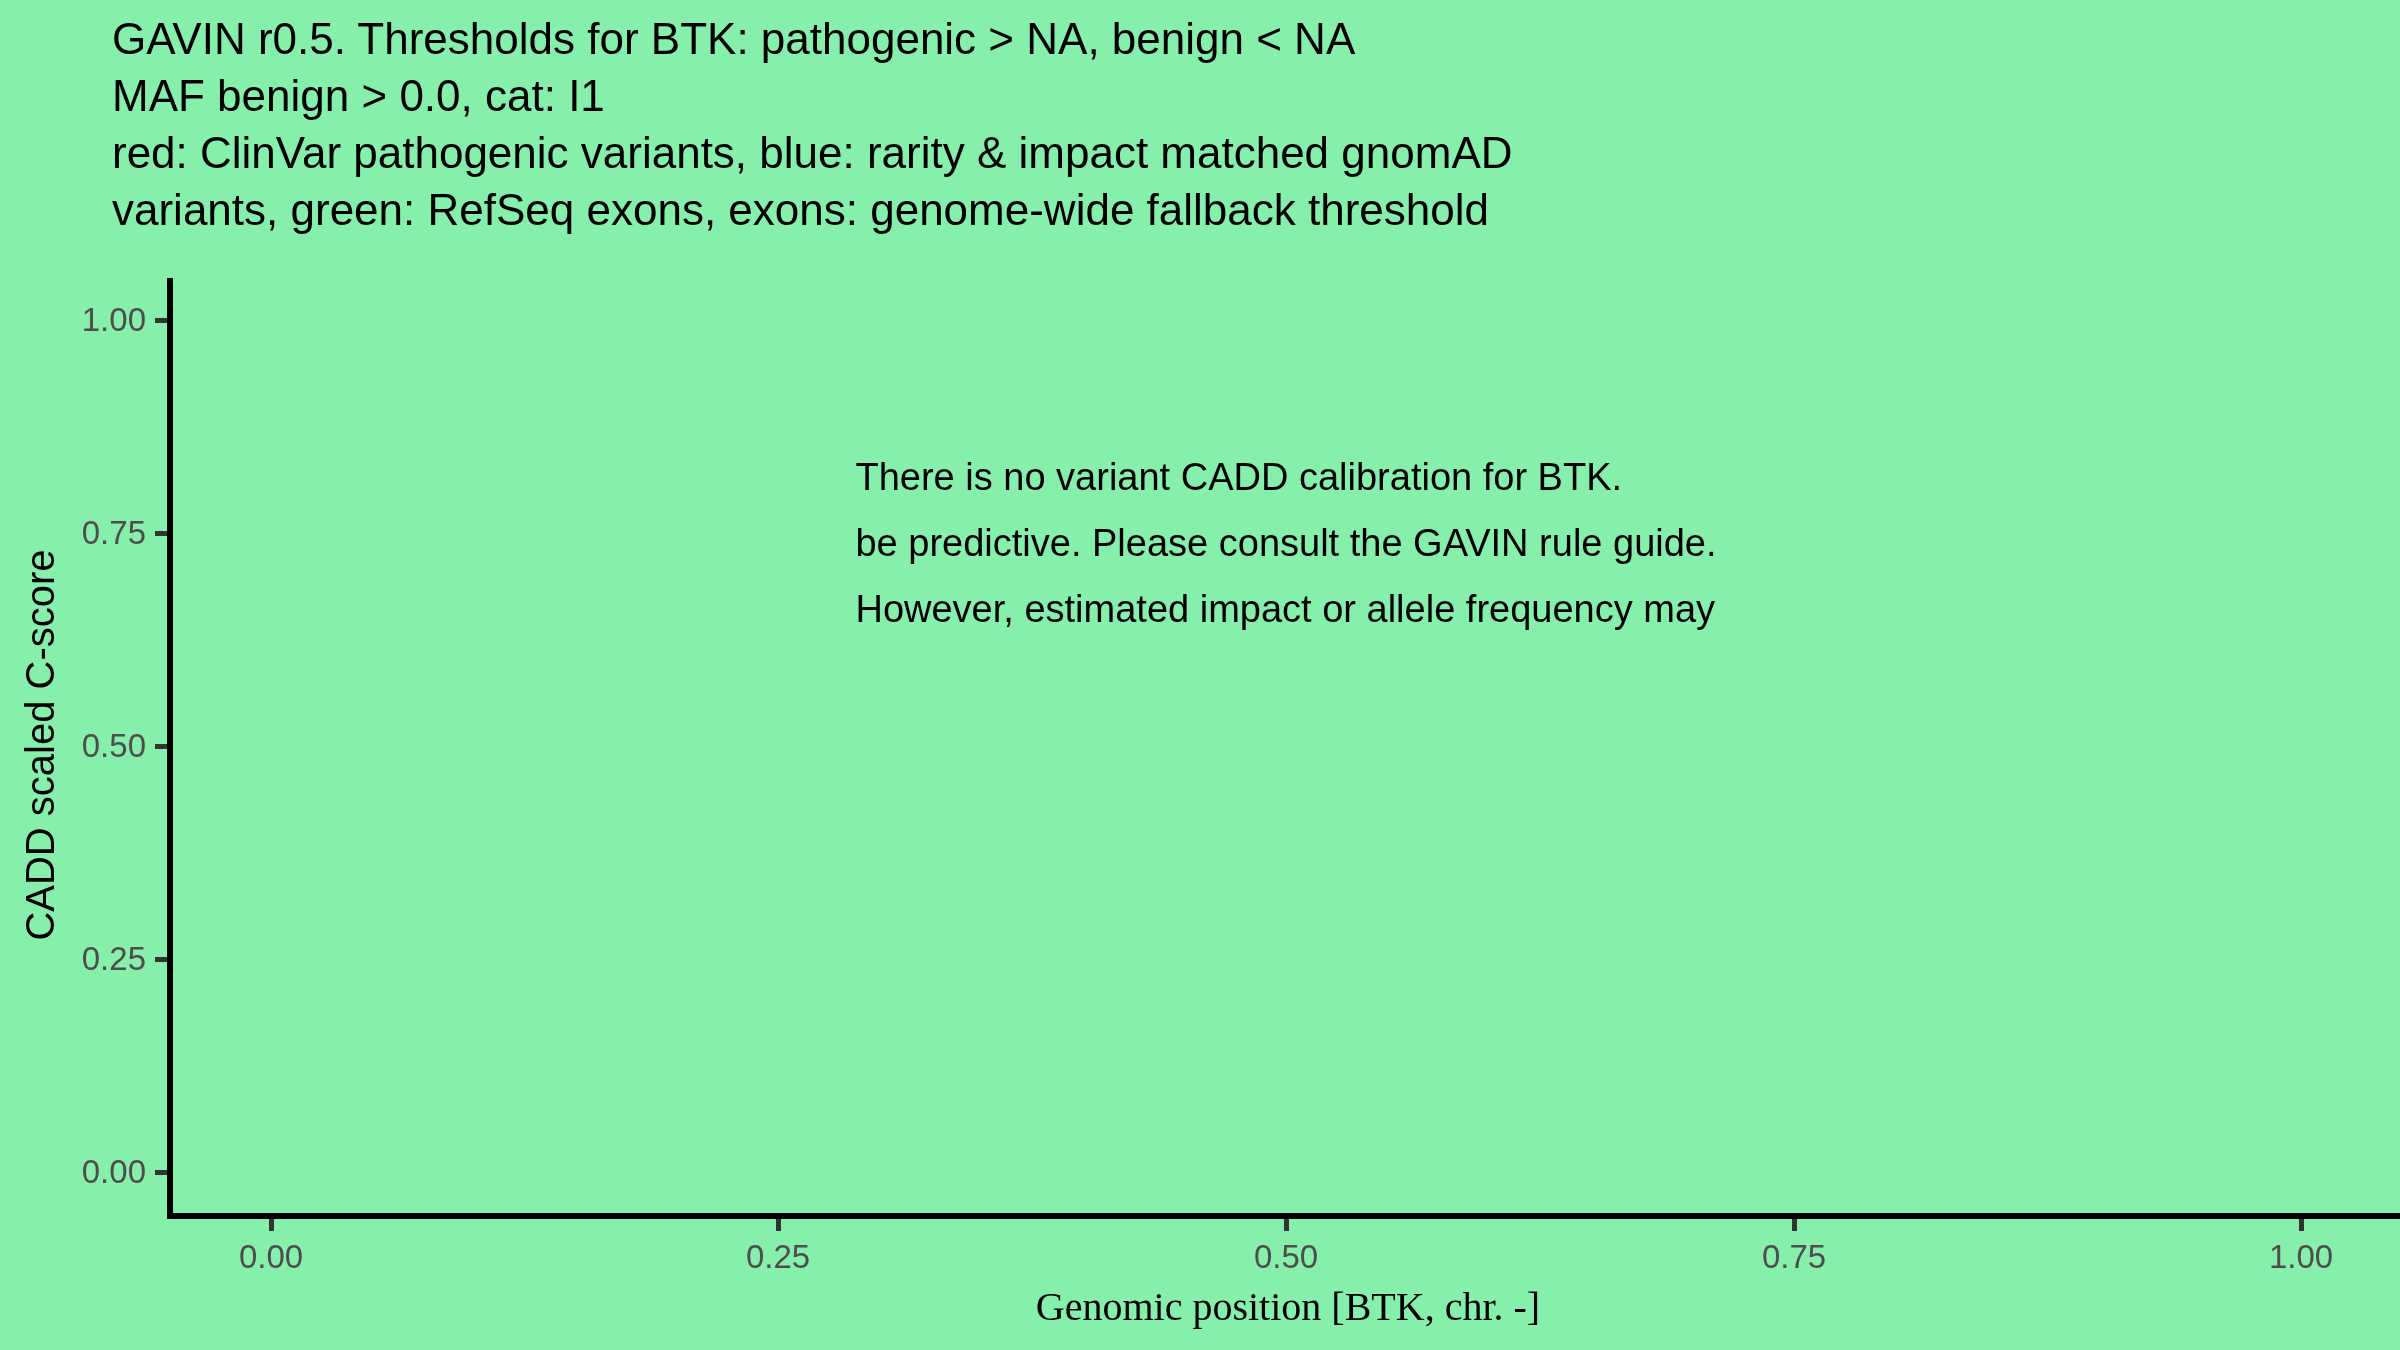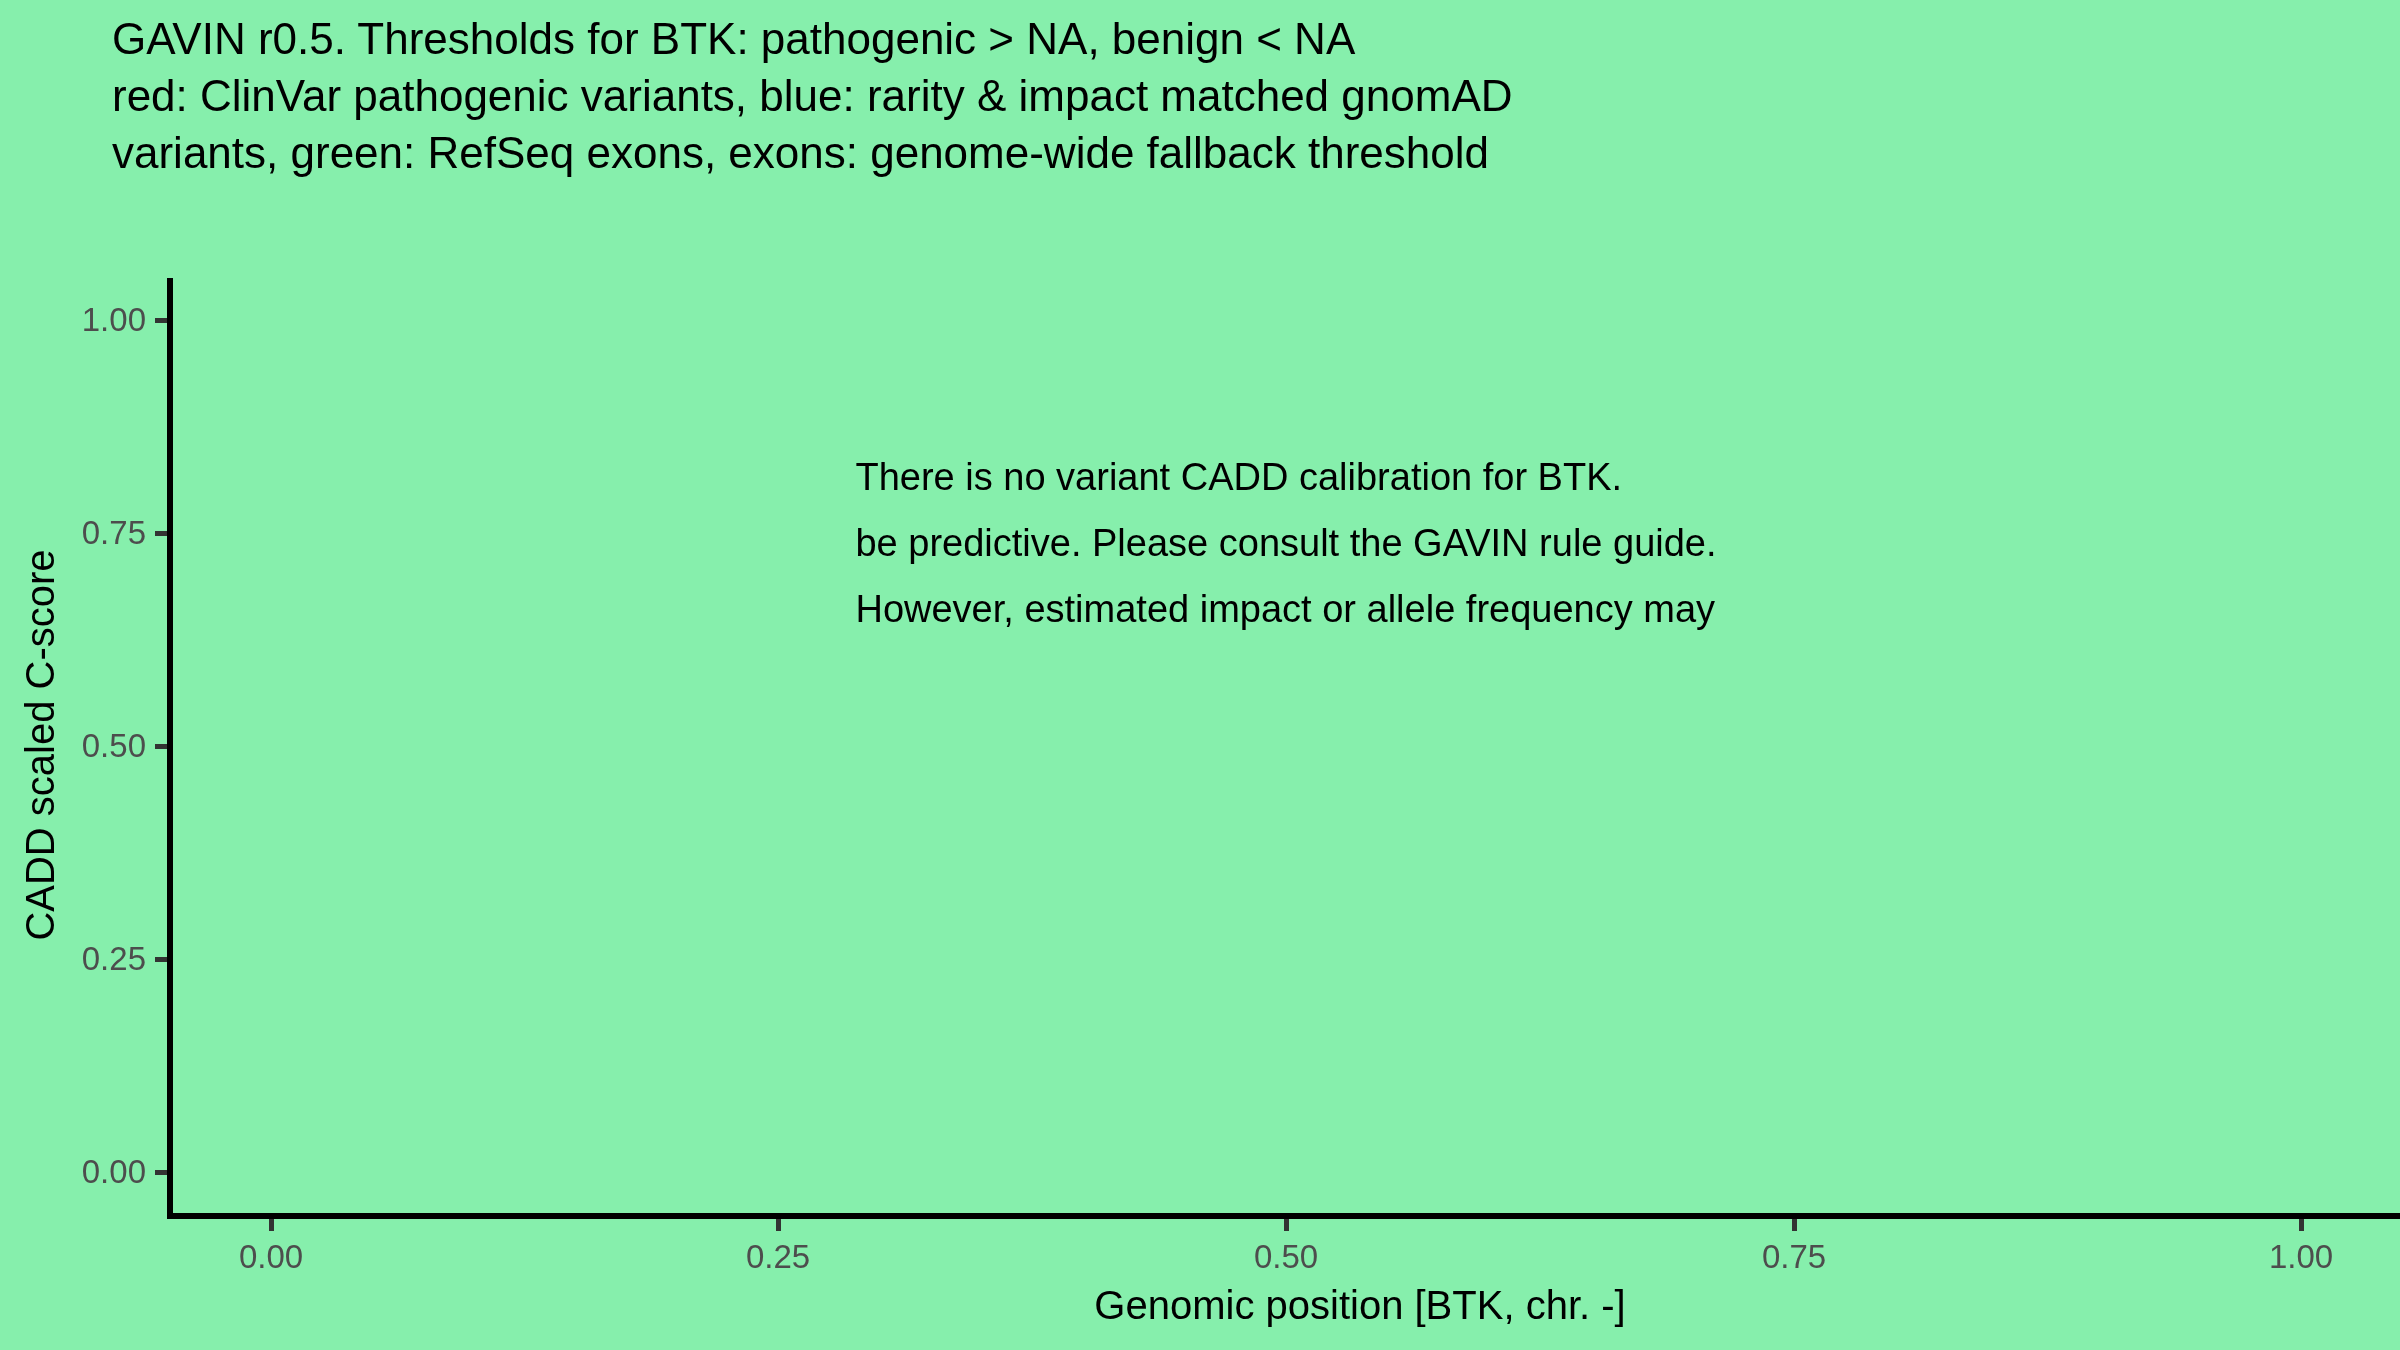--- a/index.html
+++ b/index.html
@@ -68,26 +68,27 @@
   .tick-label-x {
     position: absolute;
     top: 1238px;
     transform: translateX(-50%);
     font-size: 33px;
     color: #4d4d4d;
     white-space: nowrap;
   }
   .axis-title-x {
     position: absolute;
-    left: 1360px;
+    left: 1288px;
     top: 1283px;
     transform: translateX(-50%);
     font-size: 40px;
     color: #000000;
     white-space: nowrap;
+    font-family: Liberation Serif, serif;
   }
   .axis-title-y {
     position: absolute;
     left: 40px;
     top: 745px;
     transform: translate(-50%, -50%) rotate(-90deg);
     font-size: 40px;
     color: #000000;
     white-space: nowrap;
   }
@@ -103,20 +104,21 @@
     white-space: nowrap;
   }
 </style>
 </head>
 <body>
 
 <div class="figure">
 
   <div class="plot-title">
     <div>GAVIN r0.5. Thresholds for BTK: pathogenic &gt; NA, benign &lt; NA</div>
+    <div>MAF benign &gt; 0.0, cat: I1</div>
     <div>red: ClinVar pathogenic variants, blue: rarity &amp; impact matched gnomAD</div>
     <div>variants, green: RefSeq exons, exons: genome-wide fallback threshold</div>
   </div>
 
   <div class="axis-line-y"></div>
   <div class="axis-line-x"></div>
 
   <div class="tick-y" style="top:318px"></div>
   <div class="tick-y" style="top:531px"></div>
   <div class="tick-y" style="top:744px"></div>

